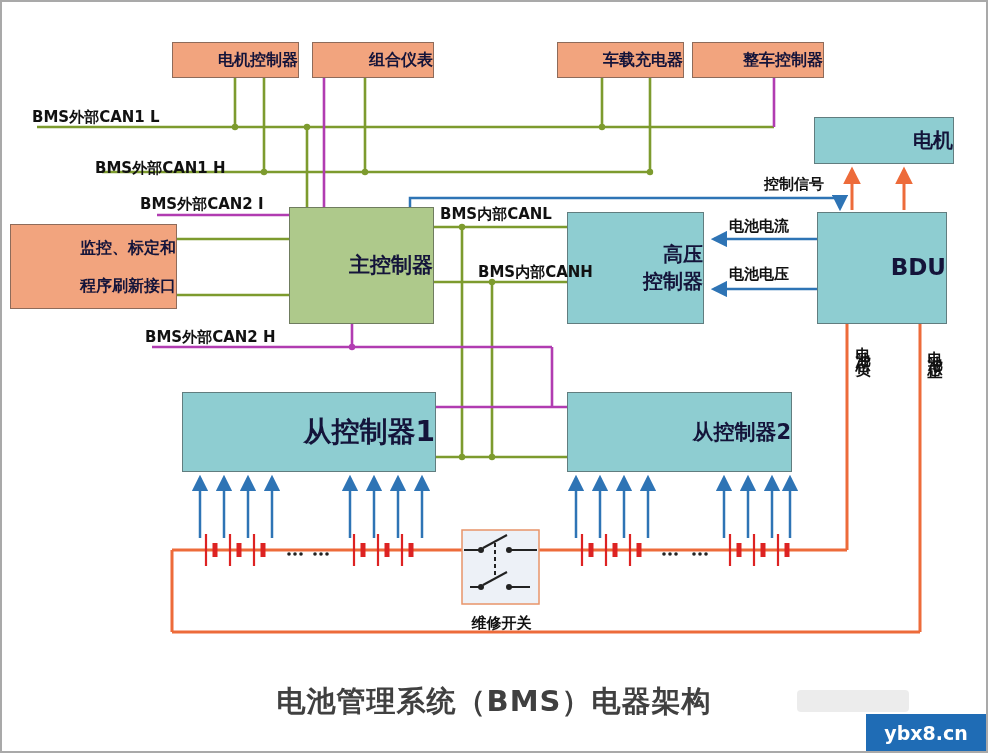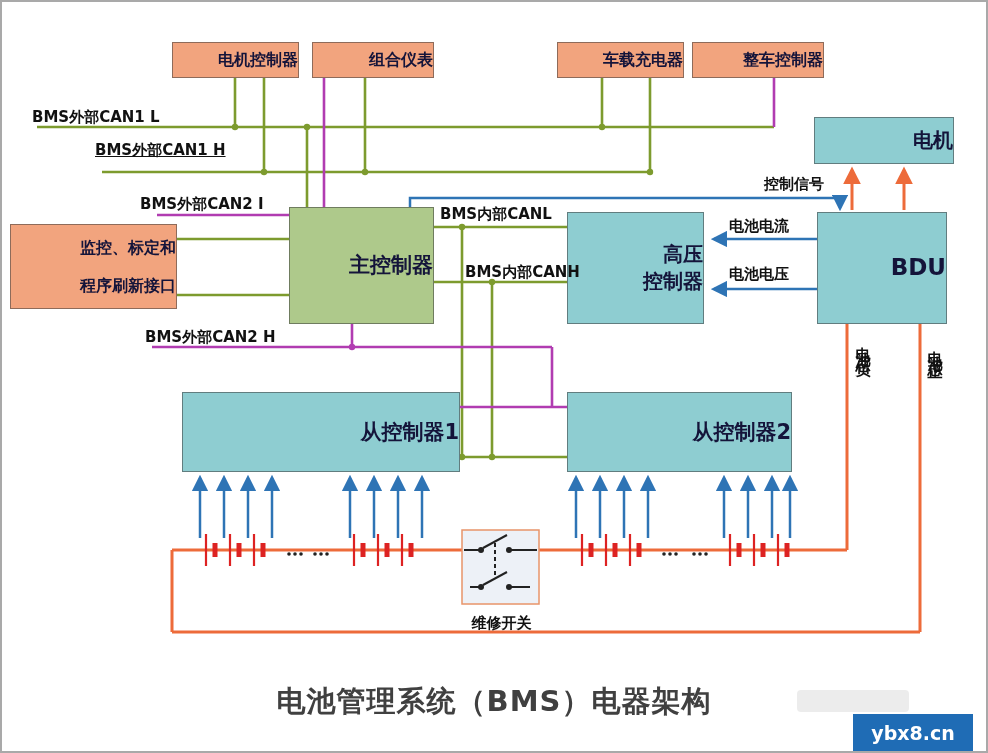--- a/index.html
+++ b/index.html
@@ -17,21 +17,21 @@
   .teal{background:#8ecdd1;}
   .green{background:#aec98b;}
   .lbl{position:absolute;font-weight:bold;color:#111;font-size:15px;white-space:nowrap;}
   .vlbl{writing-mode:vertical-rl;letter-spacing:5px;}
   .title{
     position:absolute;left:0;right:0;top:680px;text-align:center;
     font-size:29px;font-weight:bold;color:#404040;letter-spacing:1px;
   }
   .smudge{position:absolute;left:795px;top:688px;width:112px;height:22px;background:#dcdcdc;opacity:.55;border-radius:4px;}
   .wm{
-    position:absolute;right:13px;bottom:0;width:120px;height:37px;background:#1f6cb5;
+    position:absolute;right:0;bottom:0;width:120px;height:37px;background:#1f6cb5;
     color:#fff;display:flex;align-items:center;justify-content:center;
     font-size:19px;font-weight:bold;
   }
   svg.overlay{position:absolute;left:0;top:0;pointer-events:none;}
 </style>
 </head>
 <body>
 
 <div class="canvas">
 
@@ -161,33 +161,33 @@
   </div>
   <div class="box teal" style="left:565px;top:210px;width:137px;height:112px;font-size:20px;">
     <span>高压</span>
     <span>控制器</span>
   </div>
   <div class="box orange" style="left:8px;top:222px;width:167px;height:85px;font-size:16px;gap:16px;">
     <span>监控、标定和</span>
     <span>程序刷新接口</span>
   </div>
 
-  <div class="box teal" style="left:180px;top:390px;width:278px;height:80px;font-size:21px;">
+  <div class="box teal" style="left:180px;top:390px;width:254px;height:80px;font-size:28px;">
     <span>从控制器1</span>
   </div>
   <div class="box teal" style="left:565px;top:390px;width:225px;height:80px;font-size:21px;">
     <span>从控制器2</span>
   </div>
 
   <div class="lbl" style="left:30px;top:106px;">BMS外部CAN1 L</div>
-  <div class="lbl" style="left:93px;top:139px;text-decoration:underline;">BMS外部CAN1 H</div>
+  <div class="lbl" style="left:93px;top:157px;">BMS外部CAN1 H</div>
   <div class="lbl" style="left:138px;top:193px;">BMS外部CAN2 I</div>
   <div class="lbl" style="left:143px;top:326px;">BMS外部CAN2 H</div>
   <div class="lbl" style="left:438px;top:203px;">BMS内部CANL</div>
-  <div class="lbl" style="left:433px;top:261px;padding-left:30px;">BMS内部CANH</div>
+  <div class="lbl" style="left:446px;top:261px;padding-left:30px;">BMS内部CANH</div>
   <div class="lbl" style="left:742px;top:173px;margin-left:20px;">控制信号</div>
   <div class="lbl" style="left:727px;top:215px;">电池电流</div>
   <div class="lbl" style="left:727px;top:263px;">电池电压</div>
   <div class="lbl vlbl" style="left:851px;top:333px;">电池总负</div>
   <div class="lbl vlbl" style="left:923px;top:337px;">电池总正</div>
   <div class="lbl" style="left:452px;top:612px;width:95px;text-align:center;">维修开关</div>
 
   <div class="smudge"></div>
   <div class="title">电池管理系统（BMS）电器架构</div>
   <div class="wm">

